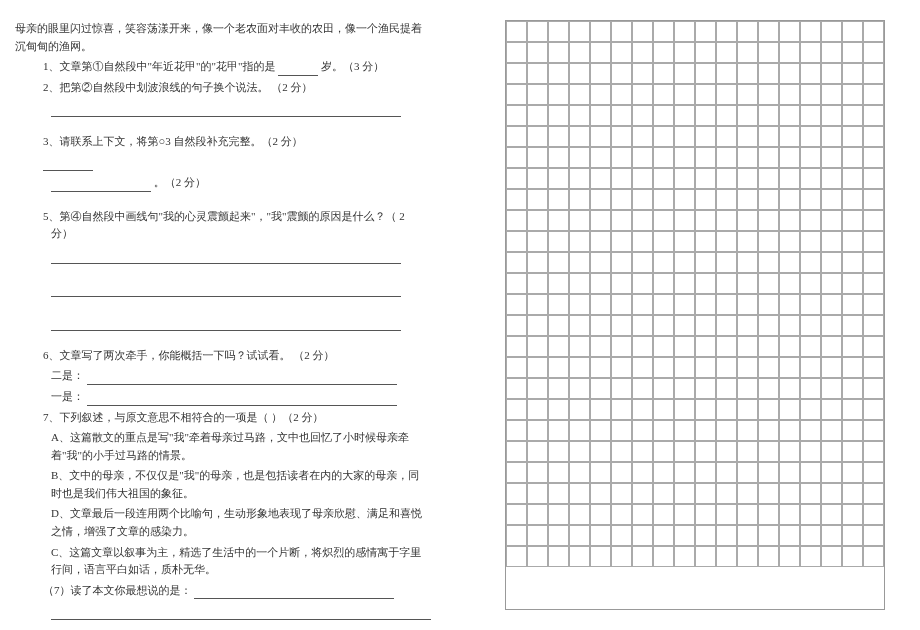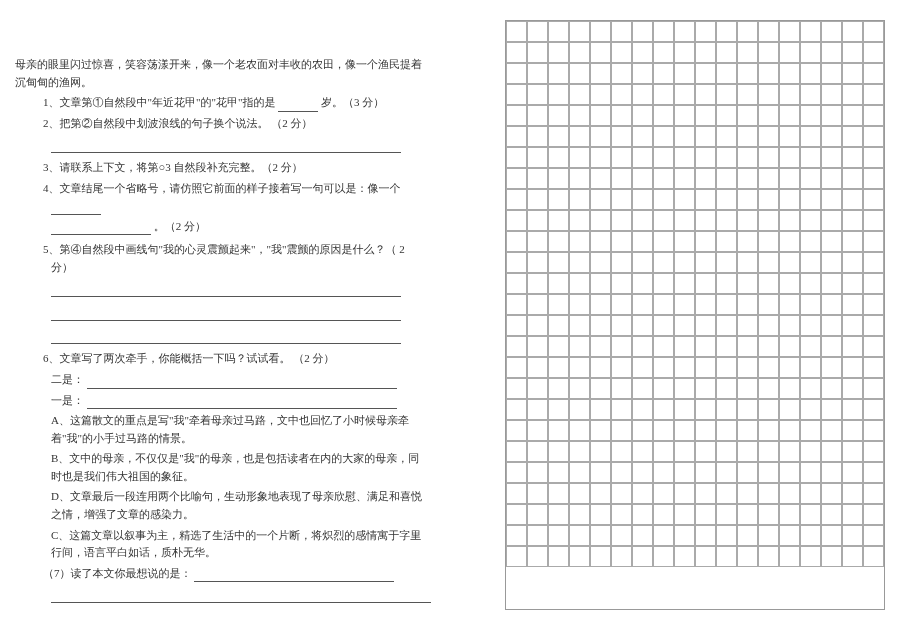--- a/index.html
+++ b/index.html
@@ -35,30 +35,29 @@
       width: 21px;
       height: 21px;
       border: 0.5px solid #aaa;
     }
     p {
       margin-bottom: 3px;
       text-indent: 0;
     }
     .para-intro {
       text-indent: 0;
-      margin-top: 36px;
     }
     .question {
       padding-left: 36px;
       text-indent: -8px;
       margin-bottom: 3px;
     }
     .blank-line {
       padding-left: 36px;
-      margin-bottom: 6px;
+      margin-bottom: 16px;
     }
     .blank {
       display: inline-block;
       border-bottom: 1px solid #555;
       height: 12px;
       vertical-align: bottom;
     }
     .center-title {
       text-align: center;
       margin-top: 6px;
@@ -89,21 +88,20 @@
     <span class="blank" style="width:40px"></span>
     <span>岁。（3 分）</span>
   </p>
 
   <p class="question">2、把第②自然段中划波浪线的句子换个说法。  （2 分）</p>
   <p class="blank-line"><span class="blank" style="width:350px"></span></p>
 
   <p class="question">3、请联系上下文，将第○3 自然段补充完整。（2 分）</p>
 
   <p class="question">
-    <span>4、文章结尾一个省略号，请仿照它前面的样子接着写一句可以是：像一个</span>
     <span class="blank" style="width:50px"></span>
   </p>
   <p class="blank-line">
     <span class="blank" style="width:100px"></span>
     <span>。（2 分）</span>
   </p>
 
   <p class="question">5、第④自然段中画线句"我的心灵震颤起来"，"我"震颤的原因是什么？（  2 分）</p>
   <p class="blank-line"><span class="blank" style="width:350px"></span></p>
   <p class="blank-line"><span class="blank" style="width:350px"></span></p>
@@ -112,20 +110,21 @@
   <p class="question">6、文章写了两次牵手，你能概括一下吗？试试看。  （2 分）</p>
   <p class="sub-line">
     <span>二是：</span>
     <span class="blank" style="width:310px"></span>
   </p>
   <p class="sub-line">
     <span>一是：</span>
     <span class="blank" style="width:310px"></span>
   </p>
 
+  <p class="question">7、下列叙述，与原文意思不相符合的一项是（         ）（2 分）</p>
   <p class="option">A、这篇散文的重点是写"我"牵着母亲过马路，文中也回忆了小时候母亲牵着"我"的小手过马路的情景。</p>
   <p class="option">B、文中的母亲，不仅仅是"我"的母亲，也是包括读者在内的大家的母亲，同时也是我们伟大祖国的象征。</p>
   <p class="option">D、文章最后一段连用两个比喻句，生动形象地表现了母亲欣慰、满足和喜悦之情，增强了文章的感染力。</p>
   <p class="option">C、这篇文章以叙事为主，精选了生活中的一个片断，将炽烈的感情寓于字里行间，语言平白如话，质朴无华。</p>
 
   <p class="question">
     <span>（7）读了本文你最想说的是：</span>
     <span class="blank" style="width:200px"></span>
   </p>
   <p class="blank-line"><span class="blank" style="width:380px"></span></p>

